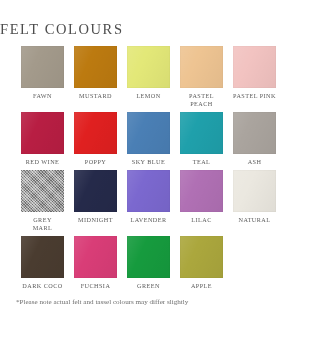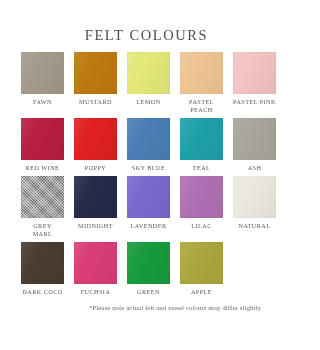--- a/index.html
+++ b/index.html
@@ -14,26 +14,26 @@
     overflow: hidden;
     position: relative;
   }
   .page {
     width: 293px;
     height: 350px;
     position: relative;
     box-sizing: border-box;
   }
   .title {
-    text-align: center;
+    text-align: left;
     font-family: "Liberation Serif", serif;
     font-size: 14.5px;
     letter-spacing: 1.6px;
     color: #4d4d4d;
-    padding-top: 27px;
+    padding-top: 21px;
     margin: 0;
     font-weight: 400;
     white-space: nowrap;
   }
   .rows {
     margin-top: 8px;
   }
   .row {
     display: flex;
     justify-content: flex-start;
@@ -71,26 +71,26 @@
     font-size: 6.2px;
     letter-spacing: 0.45px;
     color: #5a5a5a;
     text-align: center;
     margin-top: 4px;
     line-height: 8px;
     white-space: pre-line;
   }
   .footnote {
     margin-top: 7px;
-    text-align: right;
+    text-align: left;
     font-family: "Liberation Serif", serif;
     font-size: 7.1px;
     line-height: 10.5px;
     color: #6e6e6e;
-    padding: 0 32px;
+    padding: 0 16px;
   }
   .footnote span {
     display: block;
   }
 </style>
 </head>
 <body>
 
 <div class="page">
 

